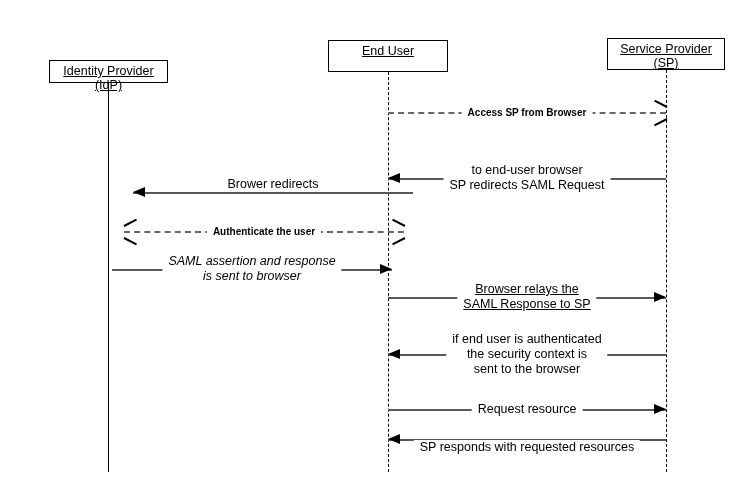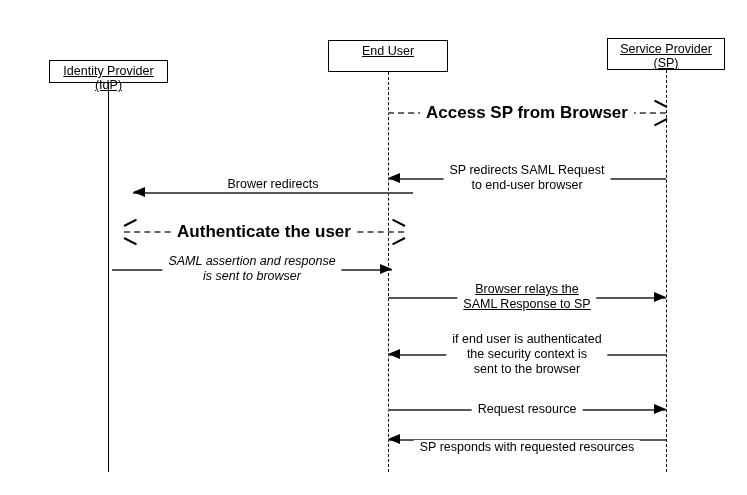--- a/index.html
+++ b/index.html
@@ -108,21 +108,21 @@
     left: 50%;
     transform: translateX(-50%);
     background: #ffffff;
     padding: 0 6px;
     text-align: center;
     white-space: nowrap;
     color: #000000;
     font-size: 12.5px;
     line-height: 15px;
   }
-  .msg-label.bold { font-weight: bold; font-size: 17px; }
+  .msg-label.bold { font-weight: bold; font-size: 10px; }
   .msg-label .lbl-row { display: block; }
 </style>
 </head>
 <body>
 
 <div id="diagram">
   <div id="lifelines-layer">
       <div class="lifeline solid" style="left: 108px; top: 72px; height: 400px;"></div>
       <div class="lifeline dashed" style="left: 388px; top: 72px; height: 400px;"></div>
       <div class="lifeline dashed" style="left: 666px; top: 70px; height: 402px;"></div>
@@ -132,22 +132,22 @@
         <div class="msg-line dashed" style="top: 10px;"></div>
         <div class="head open right" style="top: 3.5px; left: 265px;"></div>
         <div class="msg-label bold" style="top: 2.5px;">
           <span class="lbl-row">Access SP from Browser</span>
         </div>
       </div>
       <div class="message" style="left: 388px; top: 168px; width: 278px; height: 20px;">
         <div class="msg-line solid" style="top: 10px;"></div>
         <div class="head filled left" style="top: 4.5px; left: 0px;"></div>
         <div class="msg-label" style="top: -5px;">
+          <span class="lbl-row">to end-user browser</span>
           <span class="lbl-row">SP redirects SAML Request</span>
-          <span class="lbl-row">to end-user browser</span>
         </div>
       </div>
       <div class="message" style="left: 108px; top: 182px; width: 280px; height: 20px; margin-left: 25px;">
         <div class="msg-line solid" style="top: 10px;"></div>
         <div class="head filled left" style="top: 4.5px; left: 0px;"></div>
         <div class="msg-label" style="top: -5px;">
           <span class="lbl-row">Brower redirects</span>
         </div>
       </div>
       <div class="message" style="left: 108px; top: 221px; width: 280px; height: 20px; margin-left: 16px;">

